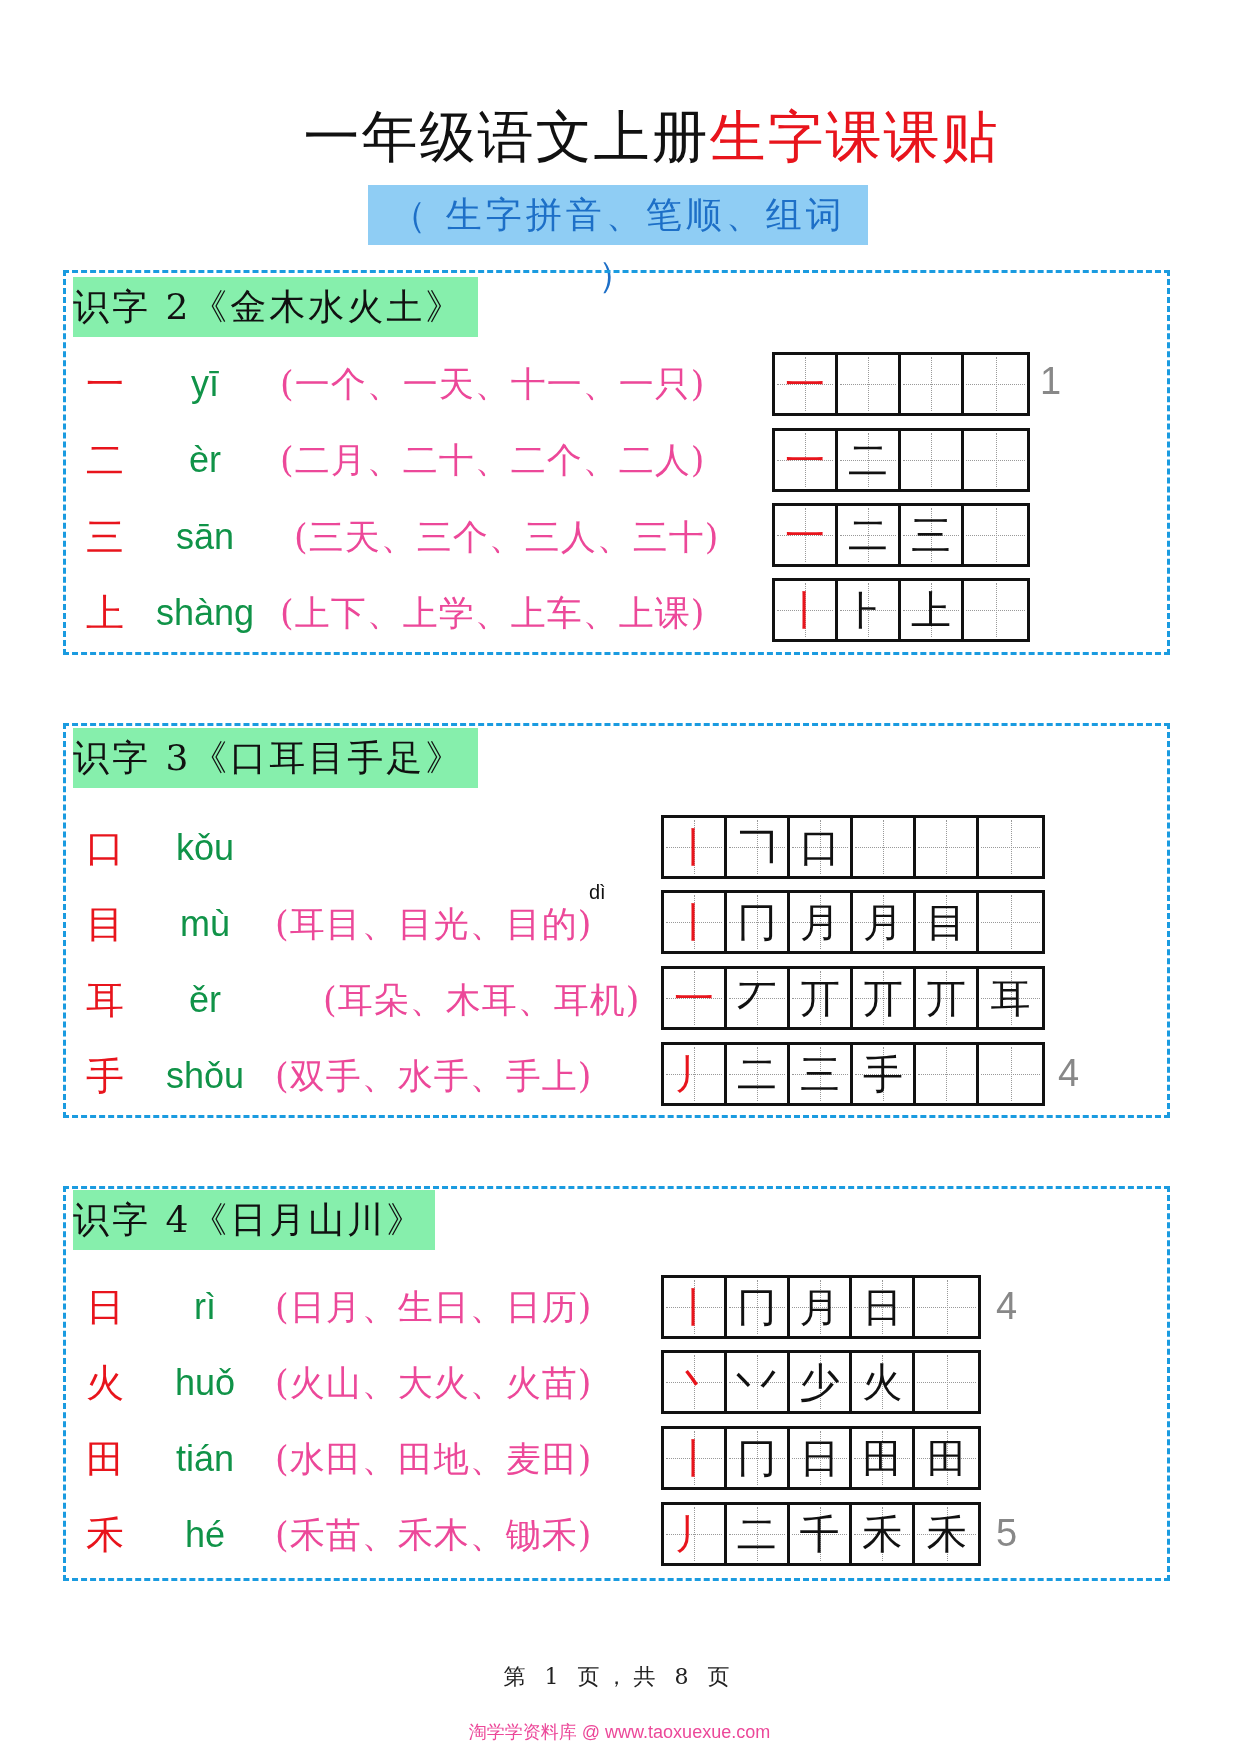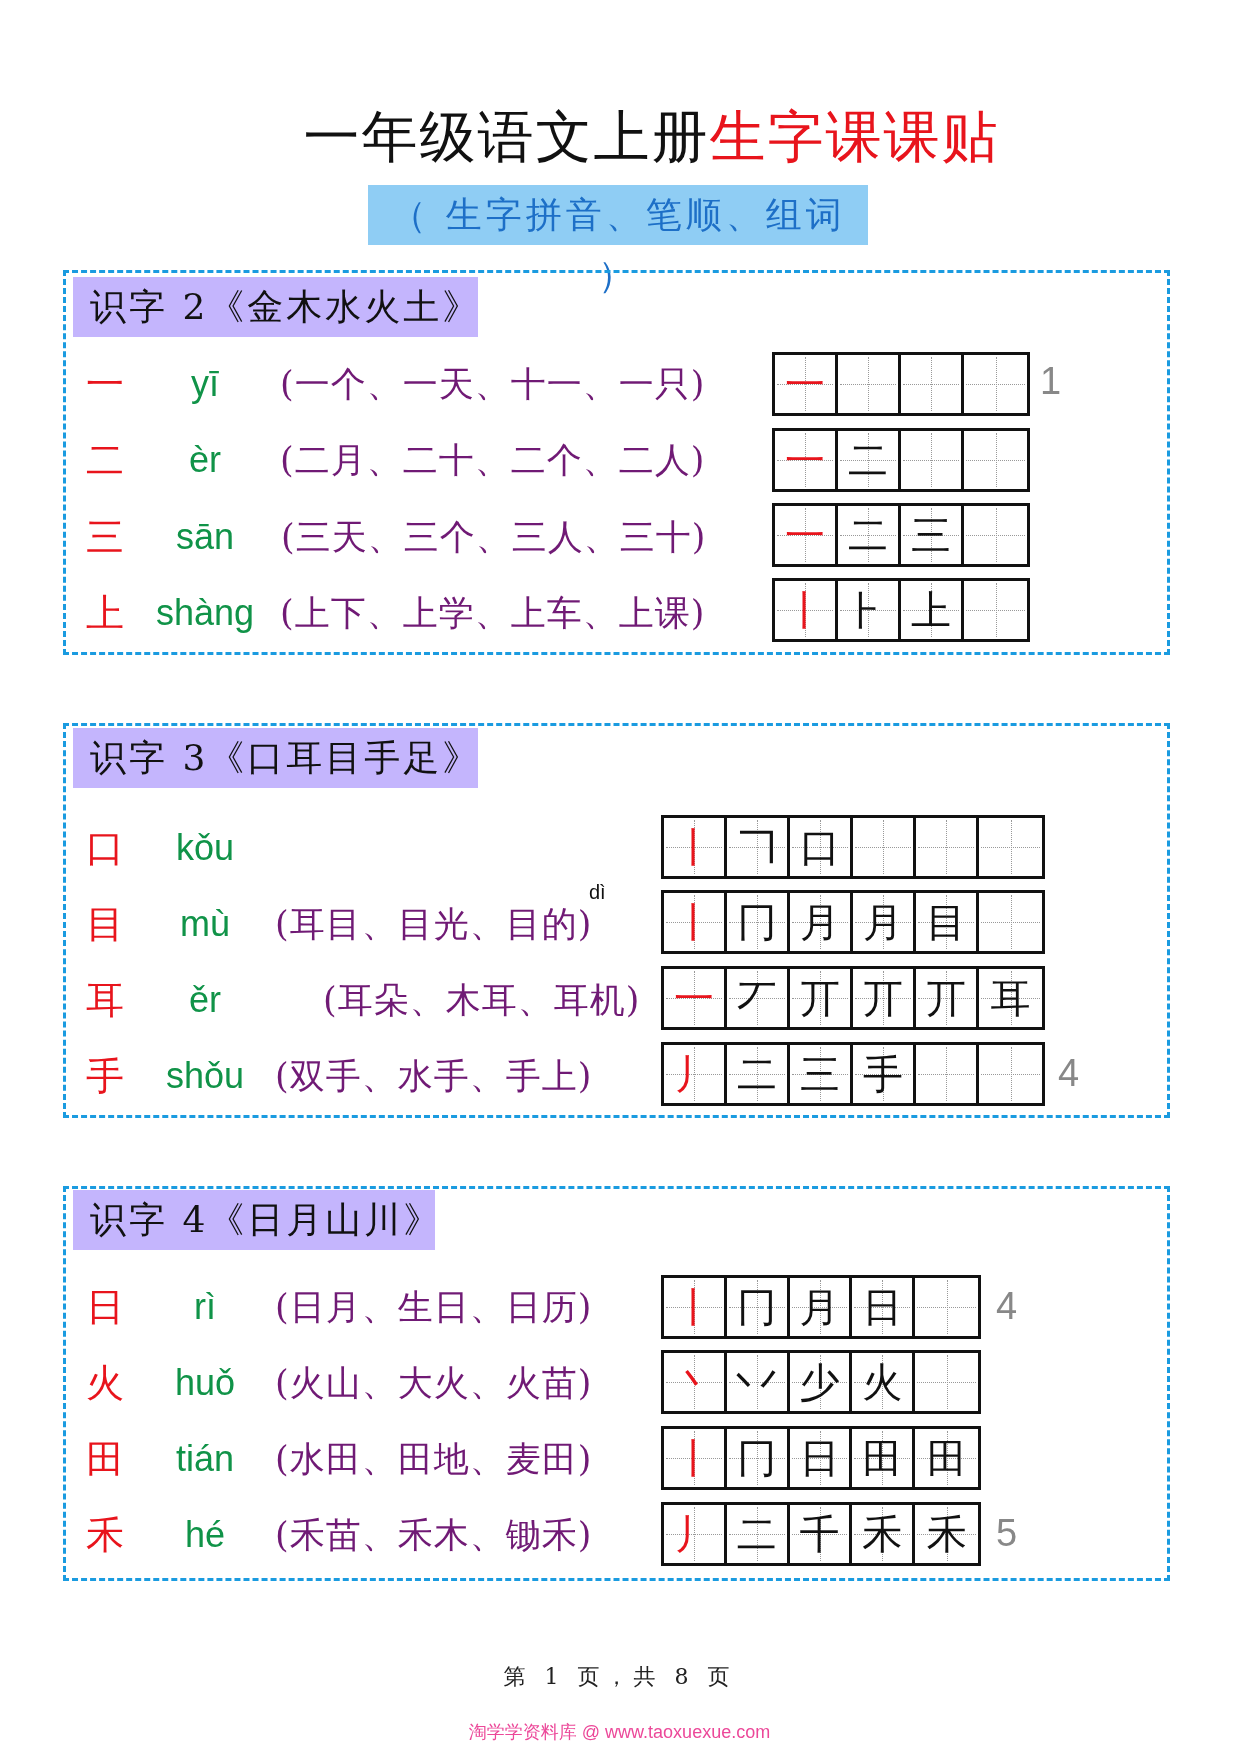--- a/index.html
+++ b/index.html
@@ -6,30 +6,30 @@
   body { width:1239px; height:1752px; position:relative; overflow:hidden;
          font-family:"DejaVu Sans", "Liberation Sans", sans-serif; color:#111; }
   .abs { position:absolute; }
   .title { left:0; width:1239px; top:100px; text-align:center; font-size:56px;
            font-family:"DejaVu Serif", "Liberation Serif", serif; letter-spacing:2px; white-space:nowrap;padding-left:32px; }
   .title .black { color:#111; }
   .title .red { color:#e8141c; }
   .subtitle { left:368px; top:185px; width:500px; height:60px; background:#8fcdf4;
               color:#1d6fc7; font-size:36px; line-height:60px; text-align:center; letter-spacing:4px; }
   .frame { left:63px; width:1107px; border:3px dashed #1a9be0; box-sizing:border-box; }
-  .sec-head { left:73px; height:60px; background:#c4b5fd; font-size:36px; line-height:60px;
-              padding-left:17px; box-sizing:border-box; letter-spacing:3px; white-space:nowrap;
+  .sec-head { left:73px; height:60px; background:#86efac; font-size:36px; line-height:60px;
+              padding-left:0; box-sizing:border-box; letter-spacing:3px; white-space:nowrap;
               font-family:"DejaVu Serif", "Liberation Serif", serif; }
   .row { left:75px; height:70px; width:600px; }
   .char { position:absolute; left:5px; top:0; width:50px; height:70px; line-height:70px;
           font-size:38px; color:#e8141c; text-align:center;
           font-family:"DejaVu Serif", "Liberation Serif", serif; }
   .py { position:absolute; left:60px; width:140px; height:70px; line-height:70px; text-align:center;
         font-size:36px; color:#109348; font-family:"Liberation Sans", sans-serif; }
-  .words { position:absolute; height:70px; line-height:70px; font-size:35px; color:#701a75; white-space:nowrap;
+  .words { position:absolute; height:70px; line-height:70px; font-size:35px; color:#ec4899; white-space:nowrap;
            font-family:"DejaVu Serif", "Liberation Serif", serif; letter-spacing:1px; }
   .ruby { position:absolute; font-size:20px; color:#111; font-family:"Liberation Sans", sans-serif; }
   .grid { display:flex; border:3px solid #111; box-sizing:border-box; height:64px; }
   .cell { position:relative; width:64px; height:58px; box-sizing:border-box; border-right:3px solid #111; }
   .cell:last-child { border-right:none; }
   .cell::before { content:""; position:absolute; left:50%; top:2px; bottom:2px; border-left:1px dotted #999; }
   .cell::after { content:""; position:absolute; top:50%; left:2px; right:2px; border-top:1px dotted #999; }
   .cell span { position:absolute; left:0; right:0; top:0; bottom:0; text-align:center; line-height:58px;
                font-size:40px; color:#111; z-index:2; font-family:"DejaVu Serif", "Liberation Serif", serif; }
   .cell span.partial { color:#e8141c; }
@@ -56,21 +56,21 @@
   <div class="words" style="left:205px;">(一个、一天、十一、一只)</div>
 </div>
 <div class="abs row" style="top:425px;">
   <div class="char">二</div>
   <div class="py">èr</div>
   <div class="words" style="left:205px;">(二月、二十、二个、二人)</div>
 </div>
 <div class="abs row" style="top:502px;">
   <div class="char">三</div>
   <div class="py">sān</div>
-  <div class="words" style="left:206px;text-align:center;">(三天、三个、三人、三十)</div>
+  <div class="words" style="left:219px;text-align:center;">(三天、三个、三人、三十)</div>
 </div>
 <div class="abs row" style="top:578px;">
   <div class="char">上</div>
   <div class="py">shàng</div>
   <div class="words" style="left:205px;">(上下、上学、上车、上课)</div>
 </div>
 
 <div class="abs grid" style="left:772px;top:352px;width:258px;">
   <div class="cell">
       <span class="partial">一</span>

